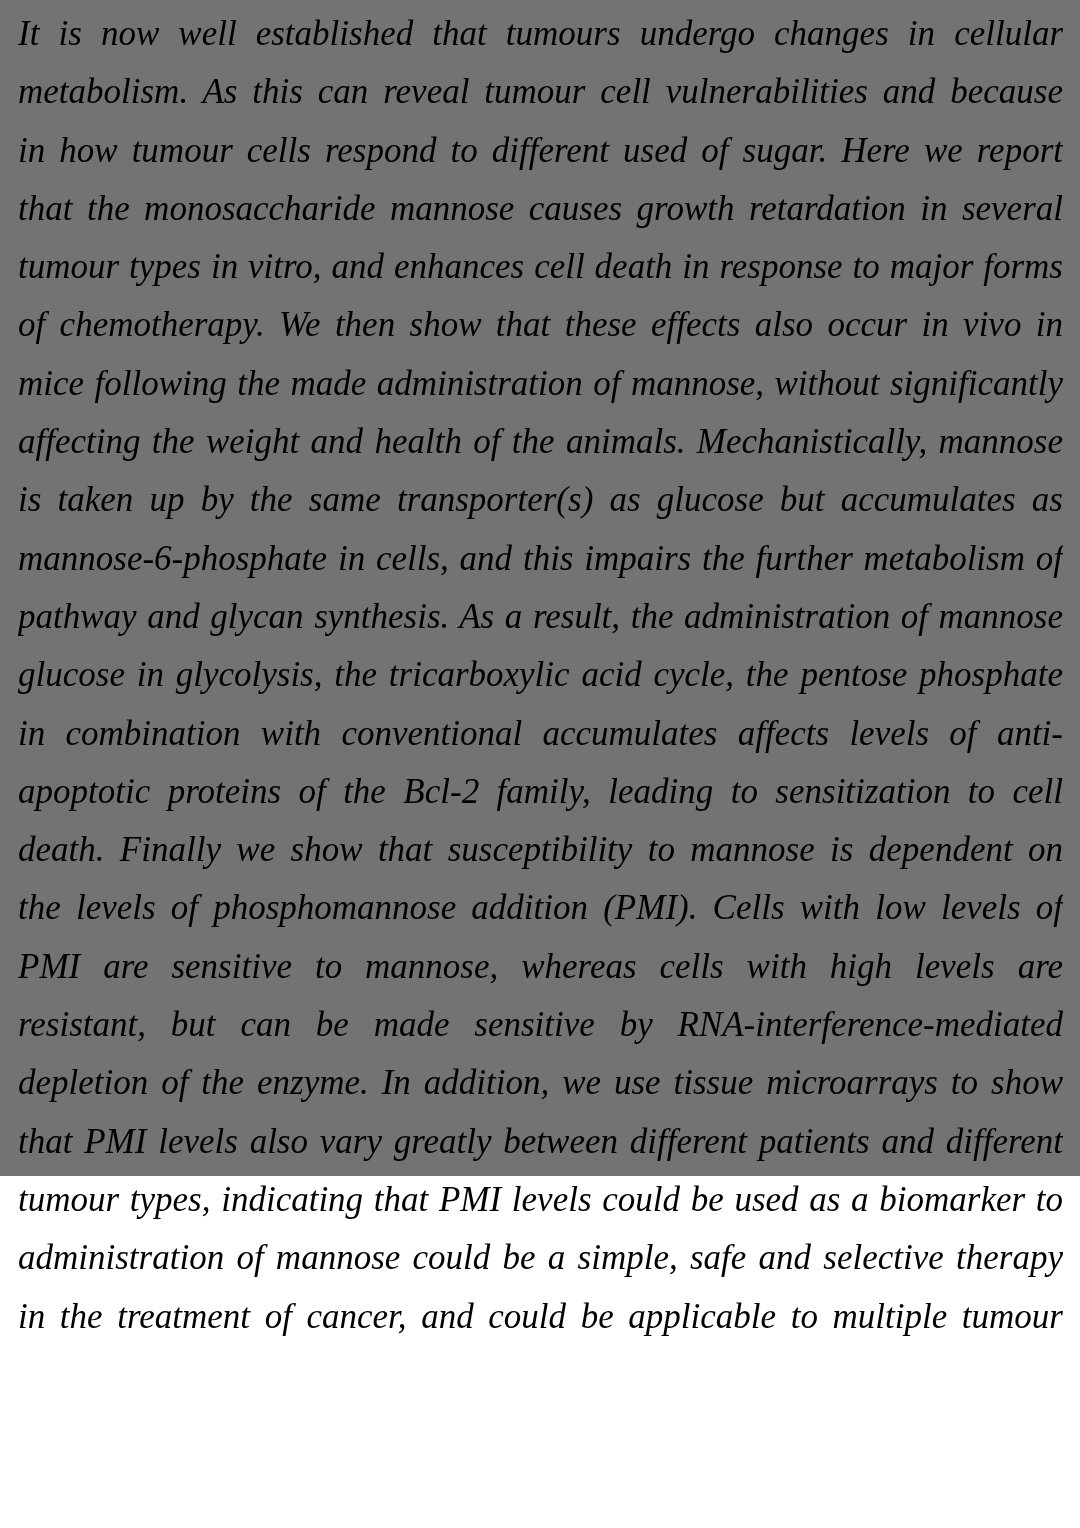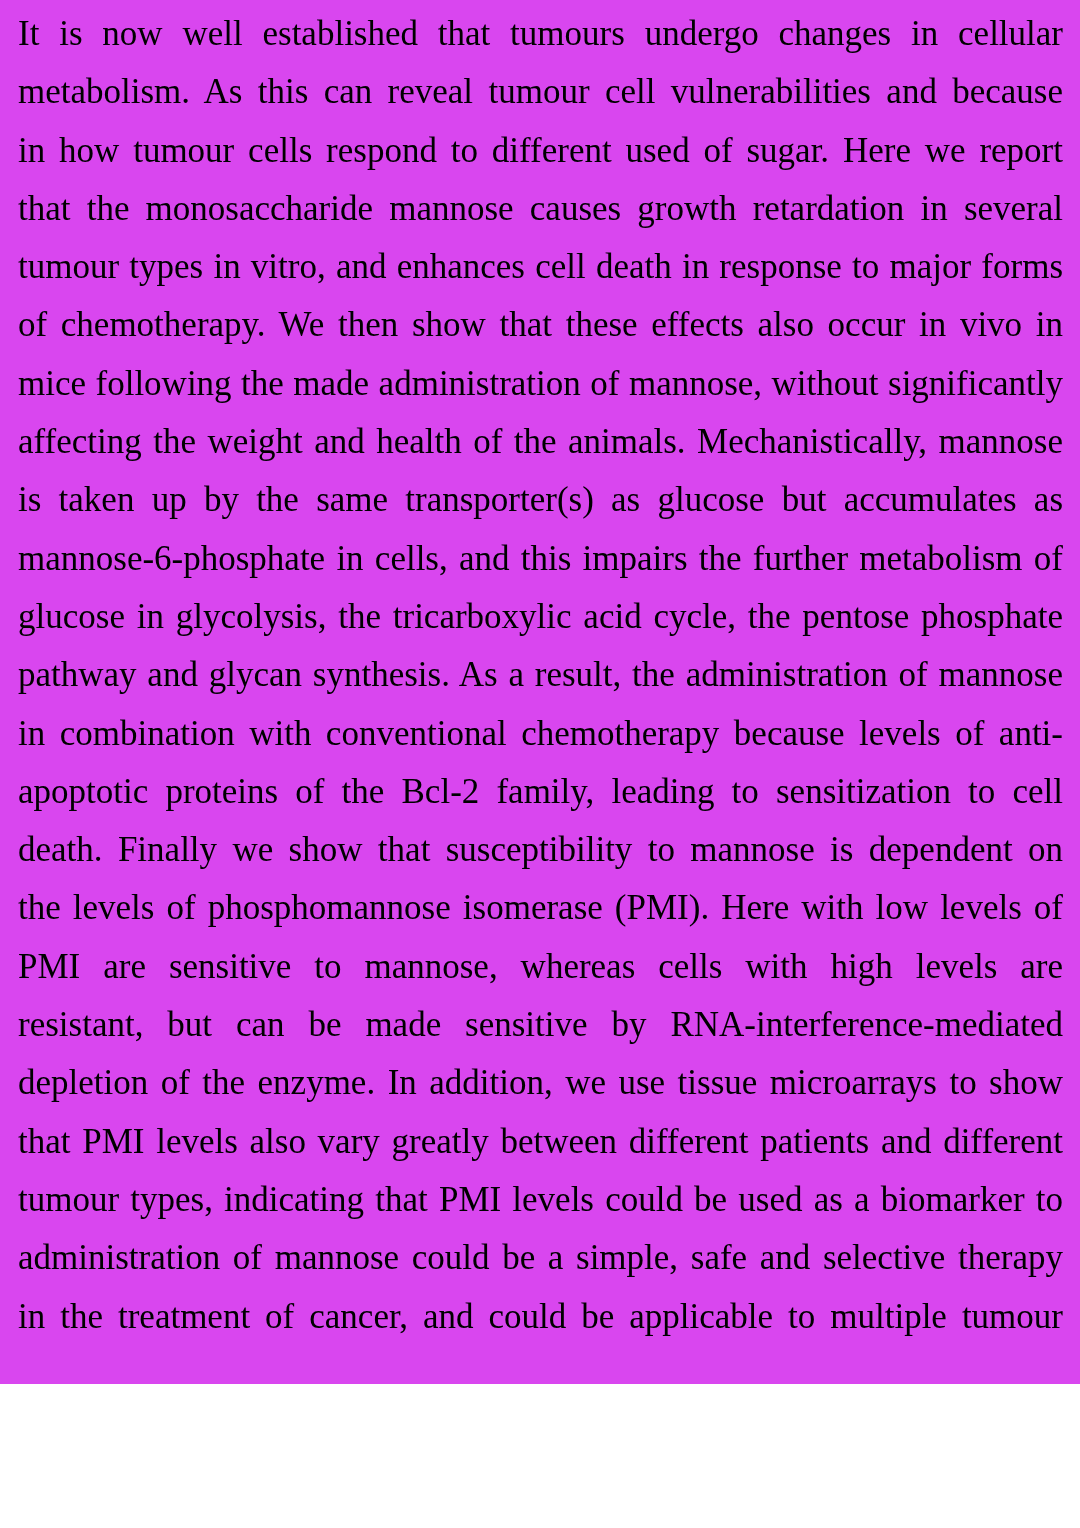--- a/index.html
+++ b/index.html
@@ -9,22 +9,23 @@
   }
   body {
     width: 1080px;
     height: 1528px;
     overflow: hidden;
     font-family: "Liberation Serif", "DejaVu Serif", serif;
     color: #000000;
   }
   .page {
     width: 1080px;
-    height: 1384px;
-    background: #d946ef;
+    height: 1176px;
+    background: #737373;
+    font-style: italic;
   }
   .abstract {
     padding: 5px 17px 0 18px;
   }
   .line {
     font-size: 35px;
     line-height: 58.3px;
     height: 58.3px;
     text-align: justify;
     text-align-last: justify;
@@ -43,26 +44,26 @@
       <div class="line">It is now well established that tumours undergo changes in cellular</div>
       <div class="line">metabolism. As this can reveal tumour cell vulnerabilities and because</div>
       <div class="line">in how tumour cells respond to different used of sugar. Here we report</div>
       <div class="line">that the monosaccharide mannose causes growth retardation in several</div>
       <div class="line">tumour types in vitro, and enhances cell death in response to major forms</div>
       <div class="line">of chemotherapy. We then show that these effects also occur in vivo in</div>
       <div class="line">mice following the made administration of mannose, without significantly</div>
       <div class="line">affecting the weight and health of the animals. Mechanistically, mannose</div>
       <div class="line">is taken up by the same transporter(s) as glucose but accumulates as</div>
       <div class="line">mannose-6-phosphate in cells, and this impairs the further metabolism of</div>
+      <div class="line">pathway and glycan synthesis. As a result, the administration of mannose</div>
       <div class="line">glucose in glycolysis, the tricarboxylic acid cycle, the pentose phosphate</div>
-      <div class="line">pathway and glycan synthesis. As a result, the administration of mannose</div>
-      <div class="line">in combination with conventional chemotherapy because levels of anti-</div>
+      <div class="line">in combination with conventional accumulates affects levels of anti-</div>
       <div class="line">apoptotic proteins of the Bcl-2 family, leading to sensitization to cell</div>
       <div class="line">death. Finally we show that susceptibility to mannose is dependent on</div>
-      <div class="line">the levels of phosphomannose isomerase (PMI). Here with low levels of</div>
+      <div class="line">the levels of phosphomannose addition (PMI). Cells with low levels of</div>
       <div class="line">PMI are sensitive to mannose, whereas cells with high levels are</div>
       <div class="line">resistant, but can be made sensitive by RNA-interference-mediated</div>
       <div class="line">depletion of the enzyme. In addition, we use tissue microarrays to show</div>
       <div class="line">that PMI levels also vary greatly between different patients and different</div>
       <div class="line">tumour types, indicating that PMI levels could be used as a biomarker to</div>
       <div class="line">administration of mannose could be a simple, safe and selective therapy</div>
       <div class="line">in the treatment of cancer, and could be applicable to multiple tumour</div>
     </section>
 </main>
 

